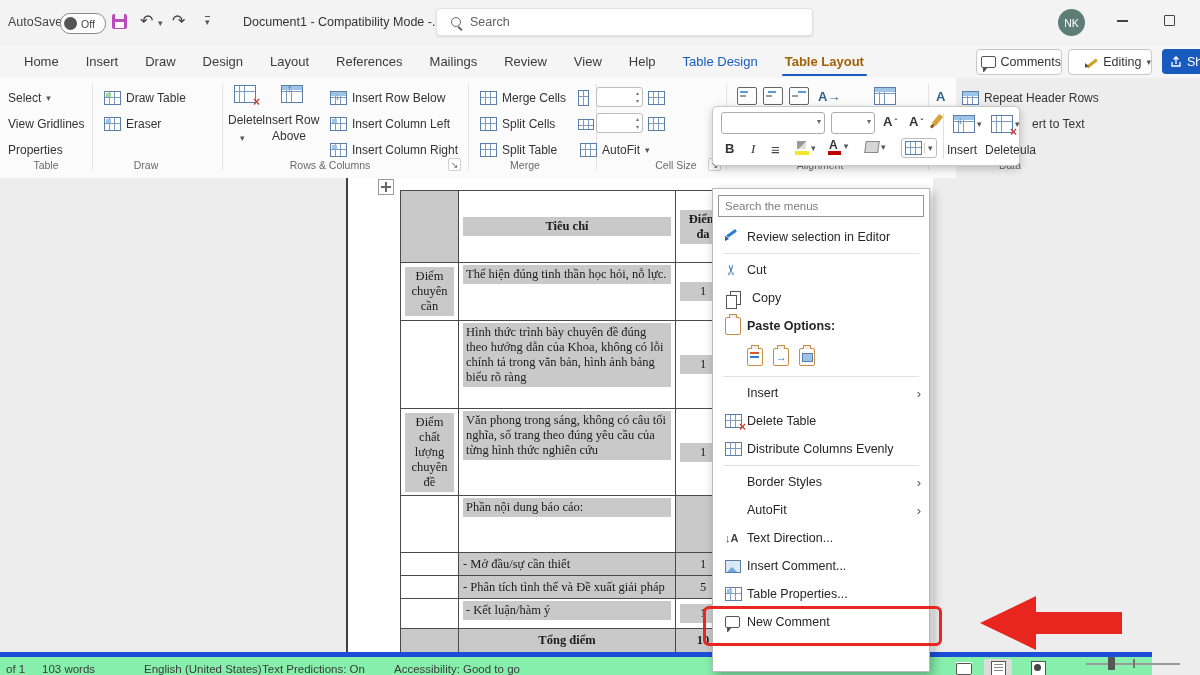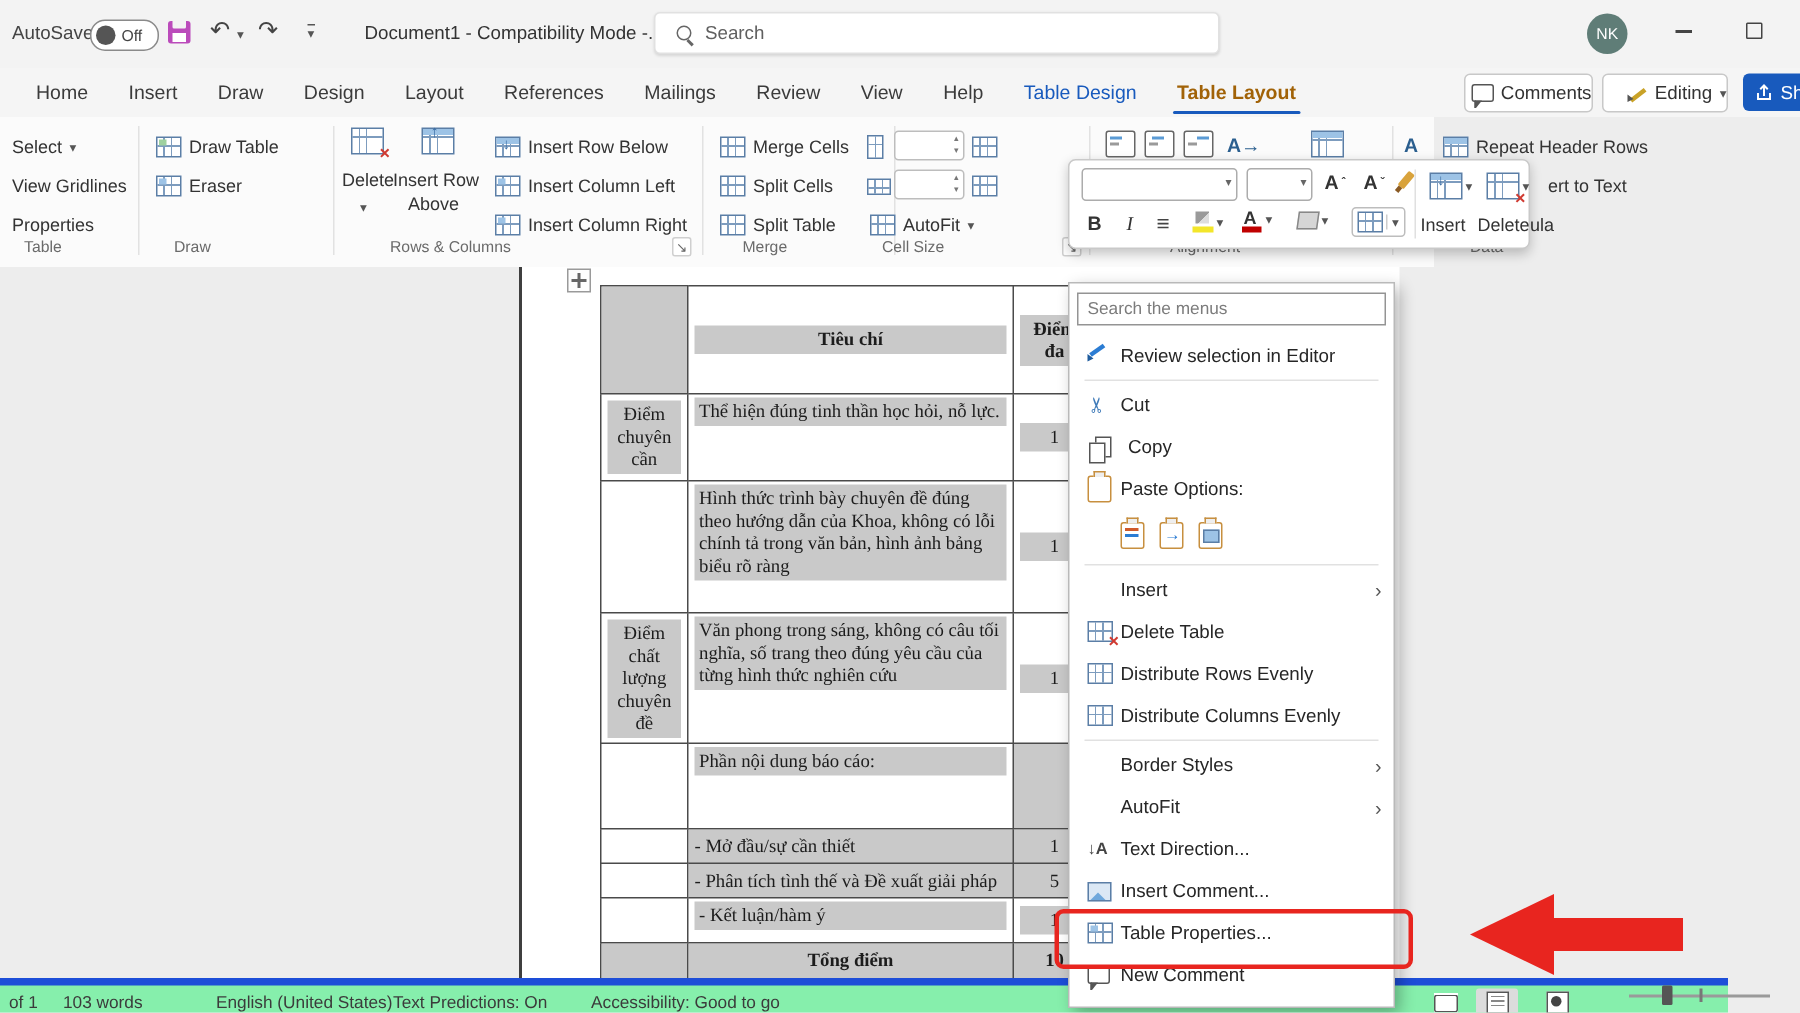--- a/index.html
+++ b/index.html
@@ -36,21 +36,21 @@
   .tab.active{color:#a16207;font-weight:bold}
   .tab.active::after{content:"";position:absolute;left:-3px;right:-3px;bottom:-7px;height:2.5px;background:#185abd;border-radius:2px}
   .pillbtn{position:absolute;top:4px;height:26px;border:1px solid #c8c8c8;border-radius:4px;background:#fff;
            display:flex;align-items:center;justify-content:flex-end;gap:5px;font-size:12.5px;color:#333;box-sizing:border-box}
   .sharebtn{position:absolute;left:1162px;top:4px;width:60px;height:25px;background:#185abd;border-radius:4px;color:#fff;
             display:flex;align-items:center;gap:5px;padding-left:8px;font-size:12.5px;box-sizing:border-box}
   
   .ribbon{position:absolute;left:0;top:78px;width:956px;height:100px;background:#fbfbfb;border-bottom:1px solid #d2d2d2}
   .rsep{position:absolute;top:6px;width:1px;height:86px;background:#e2e2e2}
   .r-item{position:absolute;font-size:12px;color:#333;white-space:nowrap;height:20px;display:flex;align-items:center;gap:5px}
-  .r-glabel{position:absolute;top:81px;font-size:10.5px;color:#6a6a6a;text-align:left;white-space:nowrap}
+  .r-glabel{position:absolute;top:81px;font-size:10.5px;color:#6a6a6a;text-align:center;white-space:nowrap}
   .launcher{position:absolute;top:80px;font-size:9px;color:#666;border:1px solid #cfcfcf;width:11px;height:11px;
             display:flex;align-items:center;justify-content:center;border-radius:2px;background:#fff}
   .t-ico{display:inline-block;width:15px;height:12px;border:1px solid #5b7ea6;position:relative;flex:none;background-color:#fff;
      background-image:linear-gradient(to right,transparent 4px,#7d9cbe 4px,#7d9cbe 5px,transparent 5px,transparent 9px,#7d9cbe 9px,#7d9cbe 10px,transparent 10px),
                       linear-gradient(to bottom,transparent 5px,#7d9cbe 5px,#7d9cbe 6px,transparent 6px)}
   .t-ico.big{width:20px;height:16px}
   .t-ico.x-after::after{content:"×";position:absolute;right:-5px;bottom:-7px;color:#d03b32;font-weight:bold;font-size:12px}
   .t-ico.top-blue::before{content:"";position:absolute;left:0;right:0;top:0;height:4px;background:#9dc3e6}
   .t-ico.arr-dn::after{content:"↓";position:absolute;left:4px;top:-1px;color:#3b6ea5;font-size:10px;font-weight:bold}
   .t-ico.arr-up::after{content:"↑";position:absolute;left:5px;top:-4px;color:#3b6ea5;font-size:11px;font-weight:bold}
@@ -100,21 +100,21 @@
   
   .ctxmenu{position:absolute;left:712px;top:188px;width:218px;height:484px;background:#fff;border:1px solid #b9b9b9;
            box-shadow:3px 4px 10px rgba(0,0,0,.3);z-index:10;box-sizing:border-box;padding:6px 0 4px 0;display:flex;flex-direction:column}
   .msearch{margin:0 5px 6px 5px;height:22px;border:1px solid #949494;background:#fff;font-size:11.5px;color:#333;
            padding:0 6px;box-sizing:border-box;font-family:"Liberation Sans",sans-serif}
   .msearch::placeholder{color:#7c7c7c}
   .mi{height:28px;display:flex;align-items:center;padding:0 8px 0 12px;font-size:12.5px;color:#262626;flex:none}
   .mi .mi-ico{width:22px;flex:none;display:flex;align-items:center;justify-content:flex-start}
   .mi .lbl{flex:1}
   .mi .sub{font-size:13px;color:#555}
-  .mi.bold .lbl{font-weight:normal}
+  .mi.bold .lbl{font-weight:bold}
   .msep{height:1px;background:#e1e1e1;margin:2px 10px;flex:none}
   .pasterow{height:34px;display:flex;align-items:center;gap:10px;padding-left:34px;flex:none}
   .clip{display:inline-block;position:relative;width:14px;height:16px;border:1.5px solid #c78f3f;border-radius:2px;background:#fff;flex:none}
   .clip::before{content:"";position:absolute;top:-4px;left:3px;width:6px;height:3px;border:1.5px solid #c78f3f;border-bottom:none;background:#eee}
   .clip.k-src::after{content:"";position:absolute;left:2px;top:3px;width:9px;height:8px;
         background:linear-gradient(#d05a2b 0 2px,transparent 2px 4px,#2b7cd3 4px 6px,transparent 6px 8px,#2b7cd3 8px)}
   .clip.mrg::after{content:"→";position:absolute;left:2px;top:2px;color:#2b7cd3;font-size:11px;font-weight:bold}
   .clip.pic::after{content:"";position:absolute;left:2px;top:4px;width:9px;height:7px;background:#9dc3e6;border:1px solid #5b7ea6}
   .copy-ic{display:inline-block;width:9px;height:12px;border:1.3px solid #555;background:#fff;position:relative;flex:none}
   .copy-ic::before{content:"";position:absolute;left:-5px;top:3px;width:9px;height:12px;border:1.3px solid #555;background:#fff}
@@ -293,21 +293,21 @@
     </div>
   <div class="spinner" style="left:596px;top:35px"></div>
   <div class="r-item" style="left:648px;top:36px">
       <span class="t-ico"></span>
     </div>
   <div class="r-item" style="left:580px;top:62px">
       <span class="t-ico"></span>
       <span>AutoFit</span>
       <span class="chev-s">▾</span>
     </div>
-  <div class="r-glabel" style="left:588px;width:60px">Cell Size</div>
+  <div class="r-glabel" style="left:646px;width:60px">Cell Size</div>
   <div class="launcher" style="left:708px">↘</div>
   <div class="rsep" style="left:726px"></div>
 
   <div class="r-item" style="left:737px;top:8px">
       <span class="align-box l"></span>
     </div>
   <div class="r-item" style="left:763px;top:8px">
       <span class="align-box c"></span>
     </div>
   <div class="r-item" style="left:789px;top:8px">
@@ -503,26 +503,20 @@
   <div class="mi">
     <span class="mi-ico">
         <span class="t-ico x-after"></span>
       </span>
     <span class="lbl">Delete Table</span>
   </div>
   <div class="mi">
     <span class="mi-ico">
         <span class="t-ico"></span>
       </span>
-    <span class="lbl">Distribute Rows Evenly</span>
-  </div>
-  <div class="mi">
-    <span class="mi-ico">
-        <span class="t-ico"></span>
-      </span>
     <span class="lbl">Distribute Columns Evenly</span>
   </div>
   <div class="msep"></div>
   <div class="mi">
     <span class="mi-ico"></span>
     <span class="lbl">Border Styles</span>
     <span class="sub">›</span>
   </div>
   <div class="mi">
     <span class="mi-ico"></span>

